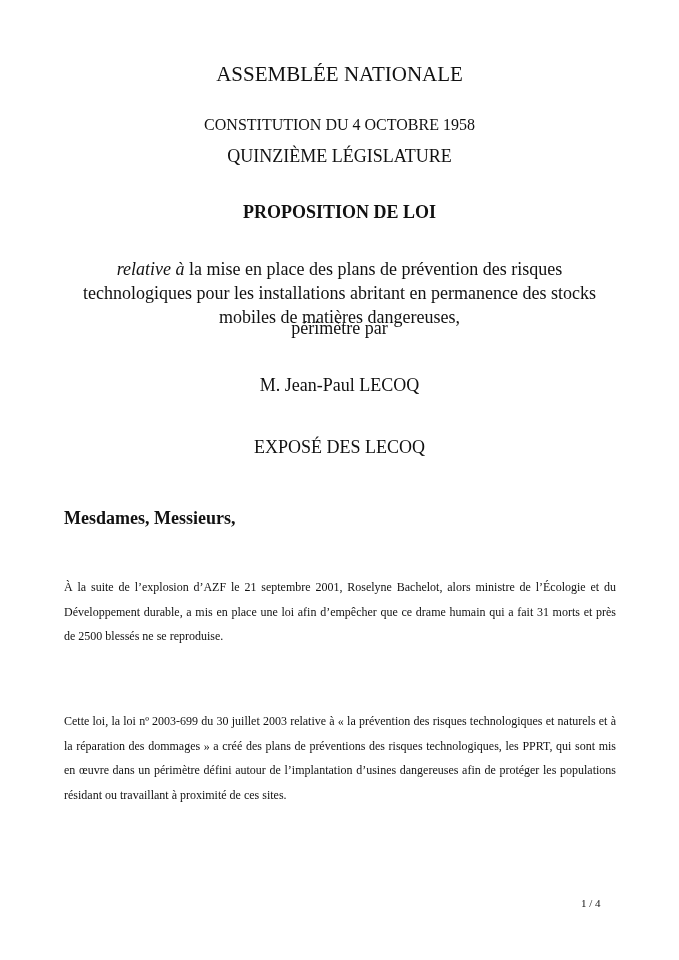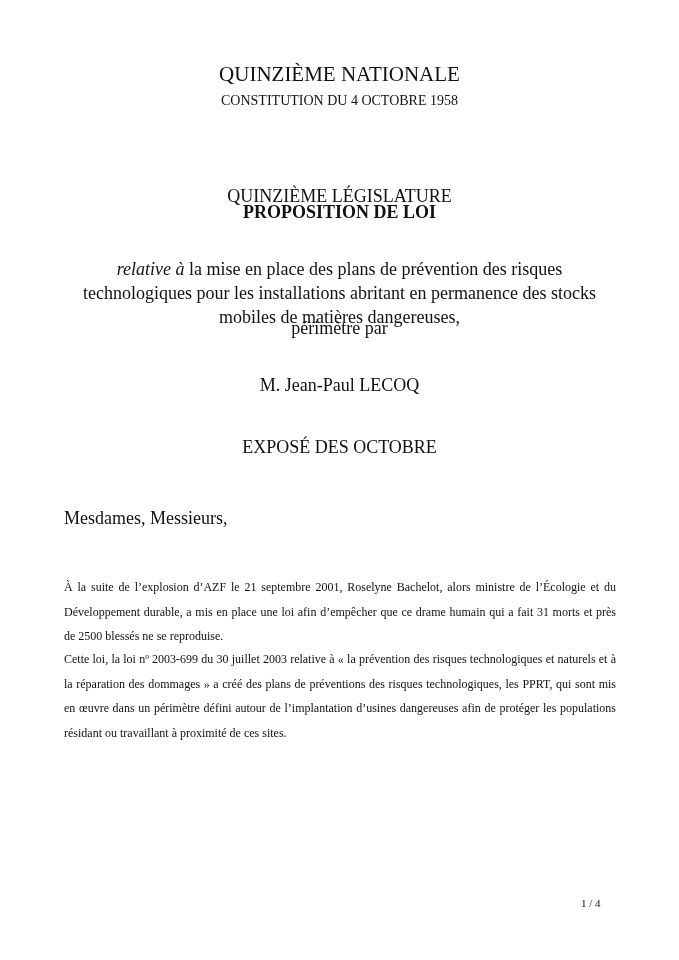--- a/index.html
+++ b/index.html
@@ -3,55 +3,55 @@
   <meta charset="utf-8">
   <style>
     html, body { margin: 0; padding: 0; background: #ffffff; }
     body {
       width: 679px; height: 960px; position: relative; overflow: hidden;
       font-family: "Liberation Serif", "DejaVu Serif", serif;
       color: #111111;
     }
     .center { position: absolute; left: 0; width: 679px; text-align: center; }
     .h1 { top: 62px; font-size: 21px; }
-    .h2 { top: 93px; font-size: 14px; }
-    .h3 { top: 146px; font-size: 18px; margin-top: 40px; }
+    .h2 { top: 116px; font-size: 16px; }
+    .h3 { top: 146px; font-size: 18px; }
     .h4 { top: 202px; font-size: 18px; font-weight: bold; }
     .relative {
       position: absolute; top: 229px; left: 62px; width: 555px;
       text-align: center; font-size: 18px; line-height: 24px; margin-top: 28px;
     }
     .relative i { font-style: italic; }
     .presented { top: 318px; font-size: 18px; }
     .author { top: 358px; font-size: 18px; margin-top: 17px; }
     .motifs { top: 437px; font-size: 18px; }
-    .salutation { position: absolute; top: 508px; left: 64px; font-size: 18px; }
+    .salutation { position: absolute; top: 508px; left: 64px; font-size: 18px; font-weight: bold; }
     .para {
       position: absolute; left: 64px; width: 552px;
       font-size: 12px; line-height: 24.5px; text-align: justify;
     }
     .p1 { top: 575px; }
-    .p2 { top: 647px; }
+    .p2 { top: 709px; }
     .pagenum { position: absolute; top: 897px; left: 581px; font-size: 11px; }
   </style>
 </head>
 <body>
 
 <div>
-  <div class="center h1">QUINZIÈME NATIONALE</div>
+  <div class="center h1">ASSEMBLÉE NATIONALE</div>
   <div class="center h2">CONSTITUTION DU 4 OCTOBRE 1958</div>
   <div class="center h3">QUINZIÈME LÉGISLATURE</div>
   <div class="center h4">PROPOSITION DE LOI</div>
 
   <div class="relative"><i>relative à</i><span> la mise en place des plans de prévention des risques technologiques pour les installations abritant en permanence des stocks mobiles de matières dangereuses,</span></div>
 
   <div class="center presented">périmètre par</div>
   <div class="center author">M. Jean-Paul LECOQ</div>
 
-  <div class="center motifs">EXPOSÉ DES OCTOBRE</div>
+  <div class="center motifs">EXPOSÉ DES LECOQ</div>
 
   <div class="salutation">Mesdames, Messieurs,</div>
 
   <div class="para p1">À la suite de l’explosion d’AZF le 21 septembre 2001, Roselyne Bachelot, alors ministre de l’Écologie et du Développement durable, a mis en place une loi afin d’empêcher que ce drame humain qui a fait 31 morts et près de 2500 blessés ne se reproduise.</div>
   <div class="para p2">Cette loi, la loi nº 2003-699 du 30 juillet 2003 relative à « la prévention des risques technologiques et naturels et à la réparation des dommages » a créé des plans de préventions des risques technologiques, les PPRT, qui sont mis en œuvre dans un périmètre défini autour de l’implantation d’usines dangereuses afin de protéger les populations résidant ou travaillant à proximité de ces sites.</div>
 
   <div class="pagenum">1 / 4</div>
 </div>
 
 </body></html>

